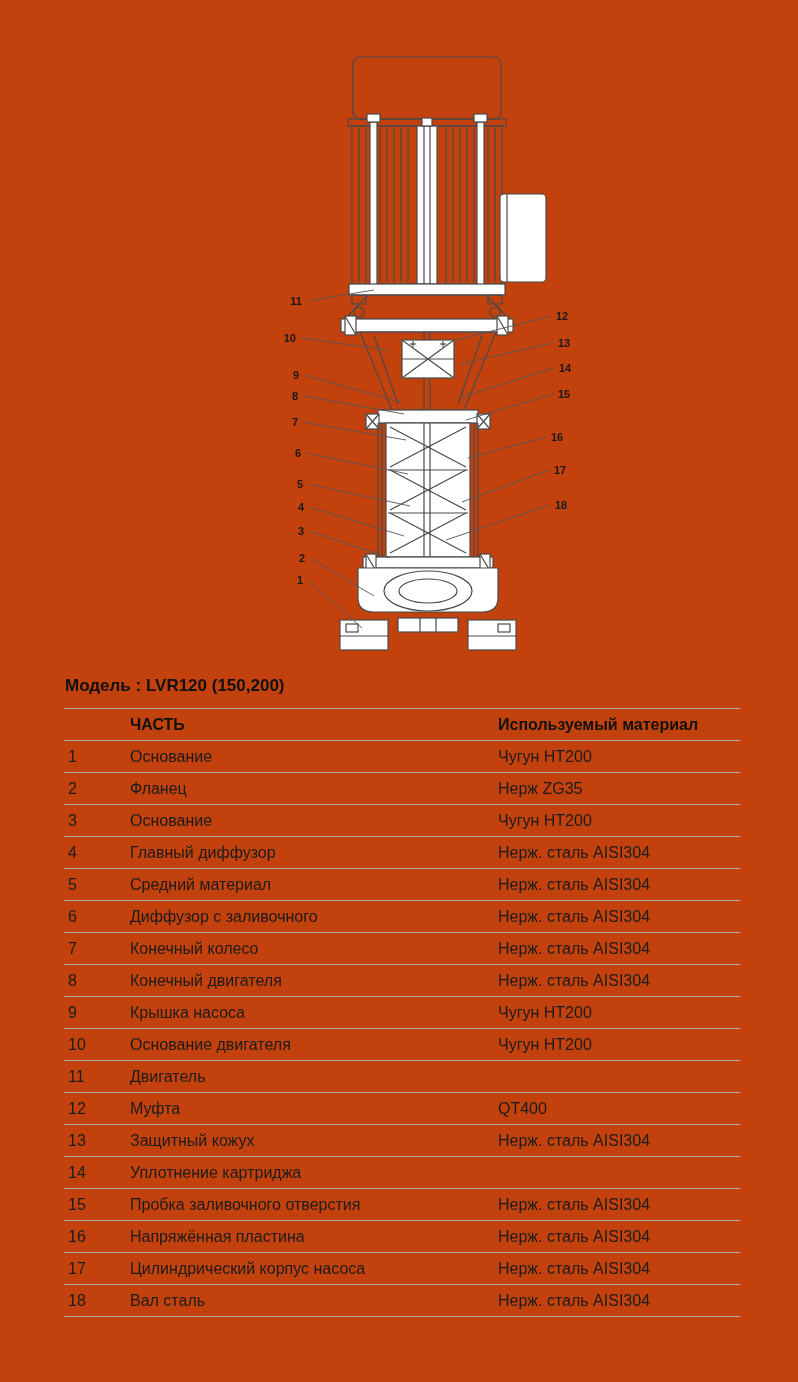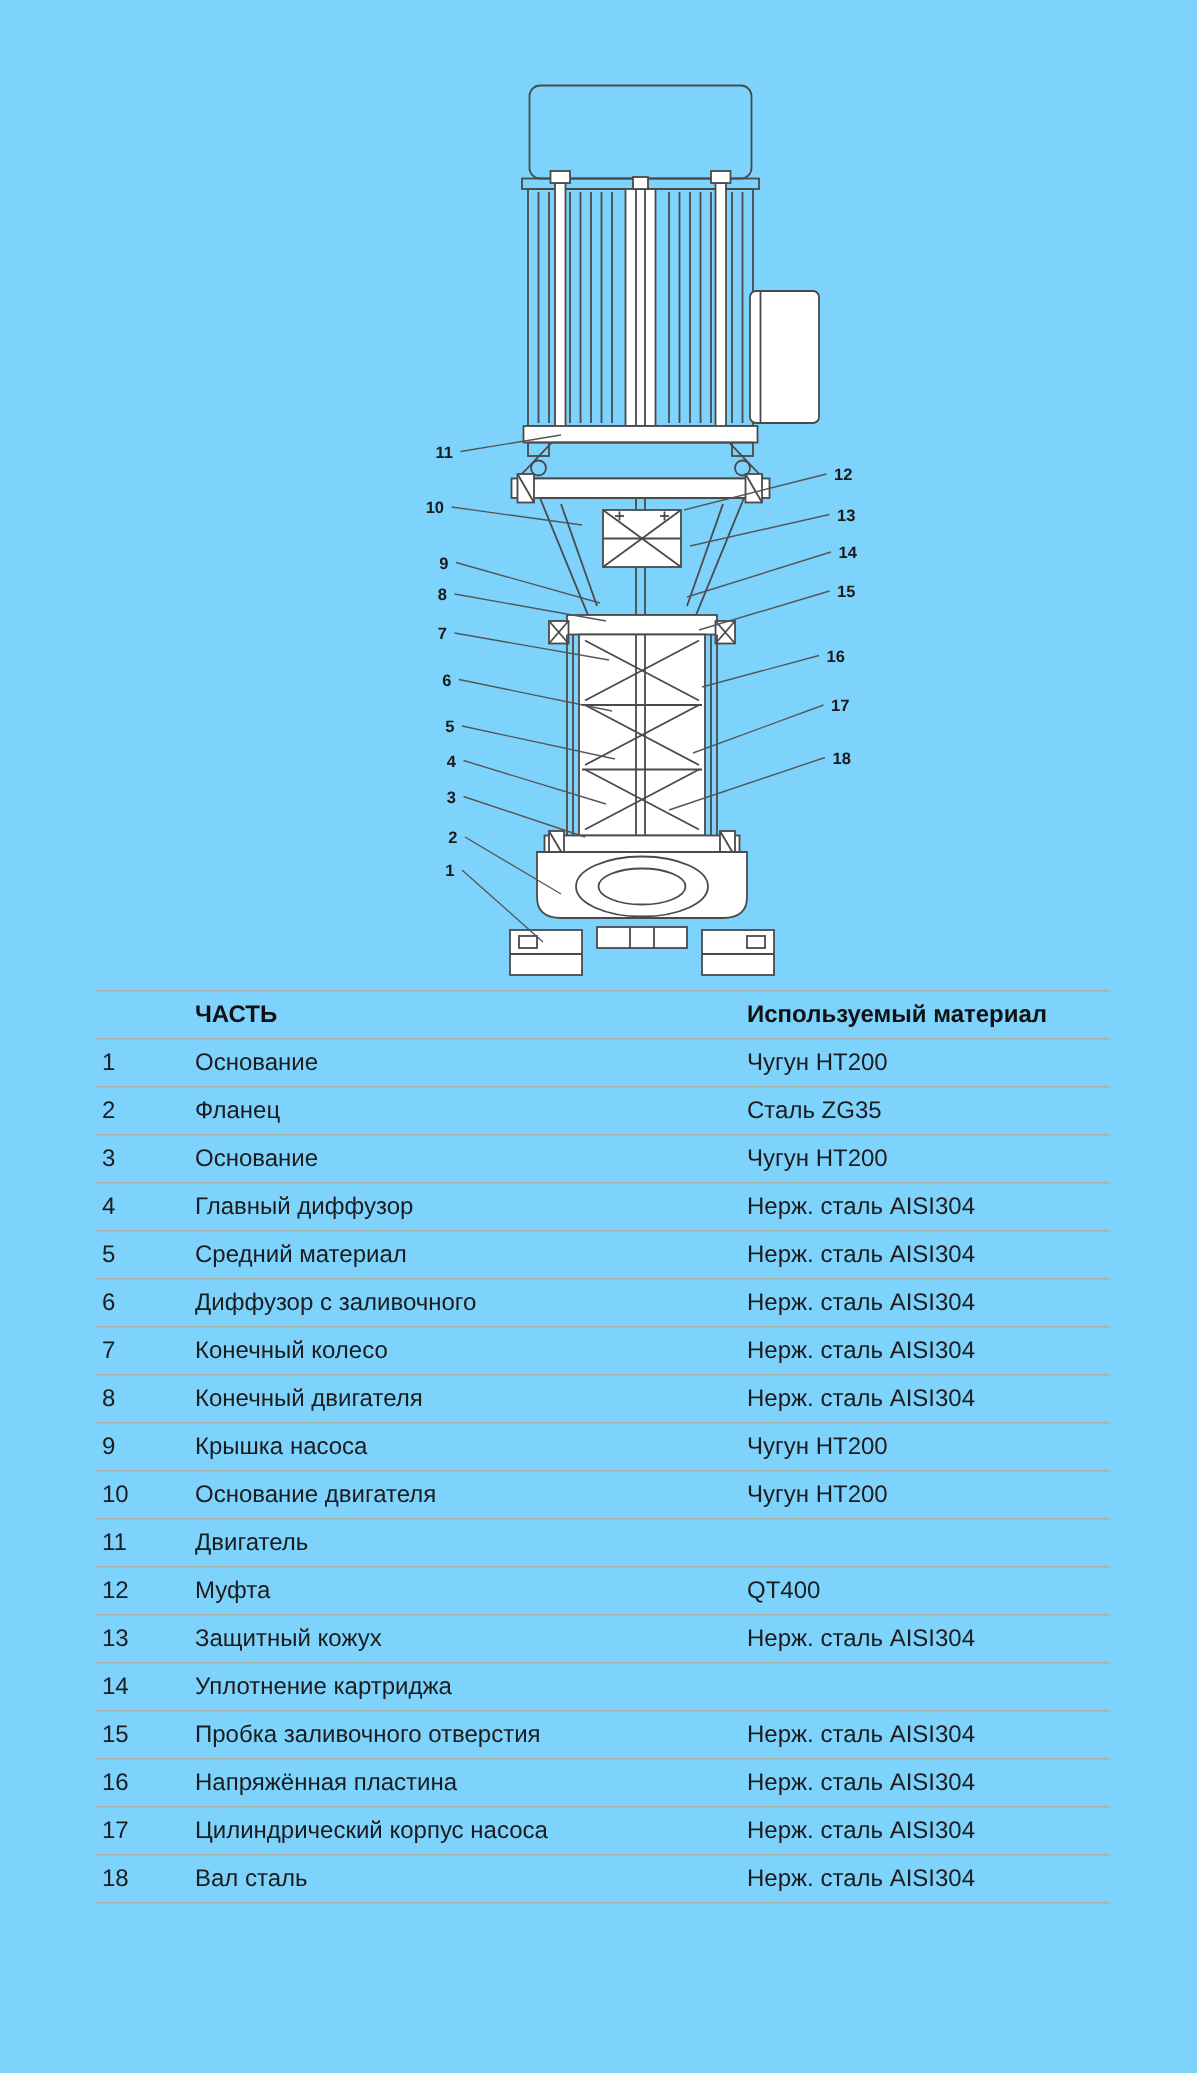--- a/index.html
+++ b/index.html
@@ -1,20 +1,20 @@
 <!DOCTYPE html>
 <html><head>
 <meta charset="utf-8">
 <style>
   html, body { margin: 0; padding: 0; background: #ffffff; }
   .page {
     position: relative;
     width: 798px;
     height: 1382px;
-    background: #7dd3fc;
+    background: #c2410c;
     font-family: "Liberation Sans", sans-serif;
     color: #1c1c1c;
     overflow: hidden;
   }
   .diagram-wrap { position: relative; width: 798px; height: 660px; }
   svg text.callout {
     font-family: "Liberation Sans", sans-serif;
     font-size: 11px;
     font-weight: bold;
     fill: #1a1a1a;
@@ -218,20 +218,21 @@
           <line x1="546" y1="437" x2="468" y2="458" stroke="#555" stroke-width="0.9"></line>
           <text x="551" y="441" text-anchor="start" class="callout">16</text>
           <line x1="549" y1="470" x2="462" y2="502" stroke="#555" stroke-width="0.9"></line>
           <text x="554" y="474" text-anchor="start" class="callout">17</text>
           <line x1="550" y1="505" x2="446" y2="540" stroke="#555" stroke-width="0.9"></line>
           <text x="555" y="509" text-anchor="start" class="callout">18</text>
         </g>
     </svg>
   </div>
 
+  <div class="model-title">Модель : LVR120 (150,200)</div>
 
   <table class="parts">
     <colgroup>
       <col class="col-num">
         <col class="col-part">
         <col class="col-mat">
     </colgroup>
     <thead>
       <tr>
         <th></th>
@@ -241,21 +242,21 @@
     </thead>
     <tbody id="parts-body">
         <tr>
           <td class="num">1</td>
           <td>Основание</td>
           <td>Чугун HT200</td>
         </tr>
         <tr>
           <td class="num">2</td>
           <td>Фланец</td>
-          <td>Сталь ZG35</td>
+          <td>Нерж ZG35</td>
         </tr>
         <tr>
           <td class="num">3</td>
           <td>Основание</td>
           <td>Чугун HT200</td>
         </tr>
         <tr>
           <td class="num">4</td>
           <td>Главный диффузор</td>
           <td>Нерж. сталь AISI304</td>

